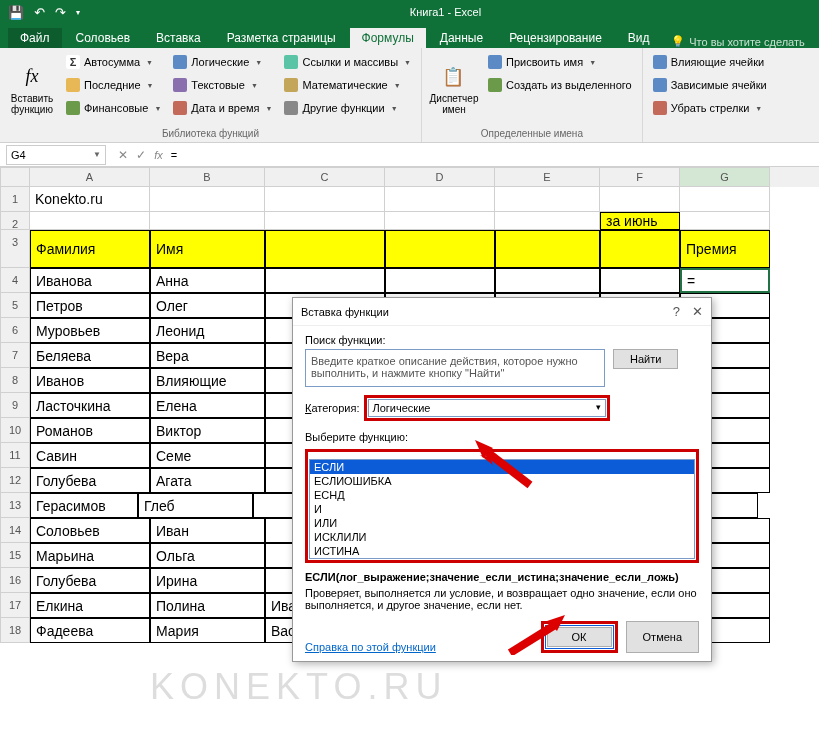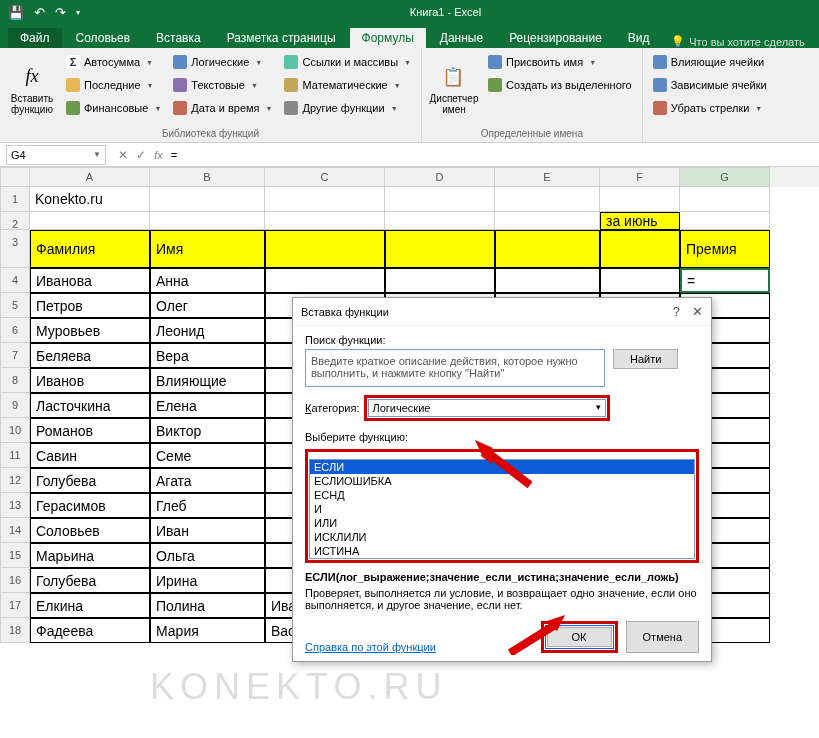--- a/index.html
+++ b/index.html
@@ -347,21 +347,21 @@
         <div class="cell bordered" style="width: 120px;">Голубева</div>
         <div class="cell bordered" style="width: 115px;">Агата</div>
         <div class="cell bordered" style="width: 120px;"></div>
         <div class="cell bordered" style="width: 110px;"></div>
         <div class="cell bordered" style="width: 105px;"></div>
         <div class="cell bordered" style="width: 80px;"></div>
         <div class="cell bordered" style="width: 90px;"></div>
       </div>
       <div class="row">
         <div class="row-h">13</div>
-        <div class="cell bordered" style="width: 120px;">Герасимов</div>
+        <div class="cell bordered" style="width: 108px;">Герасимов</div>
         <div class="cell bordered" style="width: 115px;">Глеб</div>
         <div class="cell bordered" style="width: 120px;"></div>
         <div class="cell bordered" style="width: 110px;"></div>
         <div class="cell bordered" style="width: 105px;"></div>
         <div class="cell bordered" style="width: 80px;"></div>
         <div class="cell bordered" style="width: 90px;"></div>
       </div>
       <div class="row">
         <div class="row-h">14</div>
         <div class="cell bordered" style="width: 120px;">Соловьев</div>

